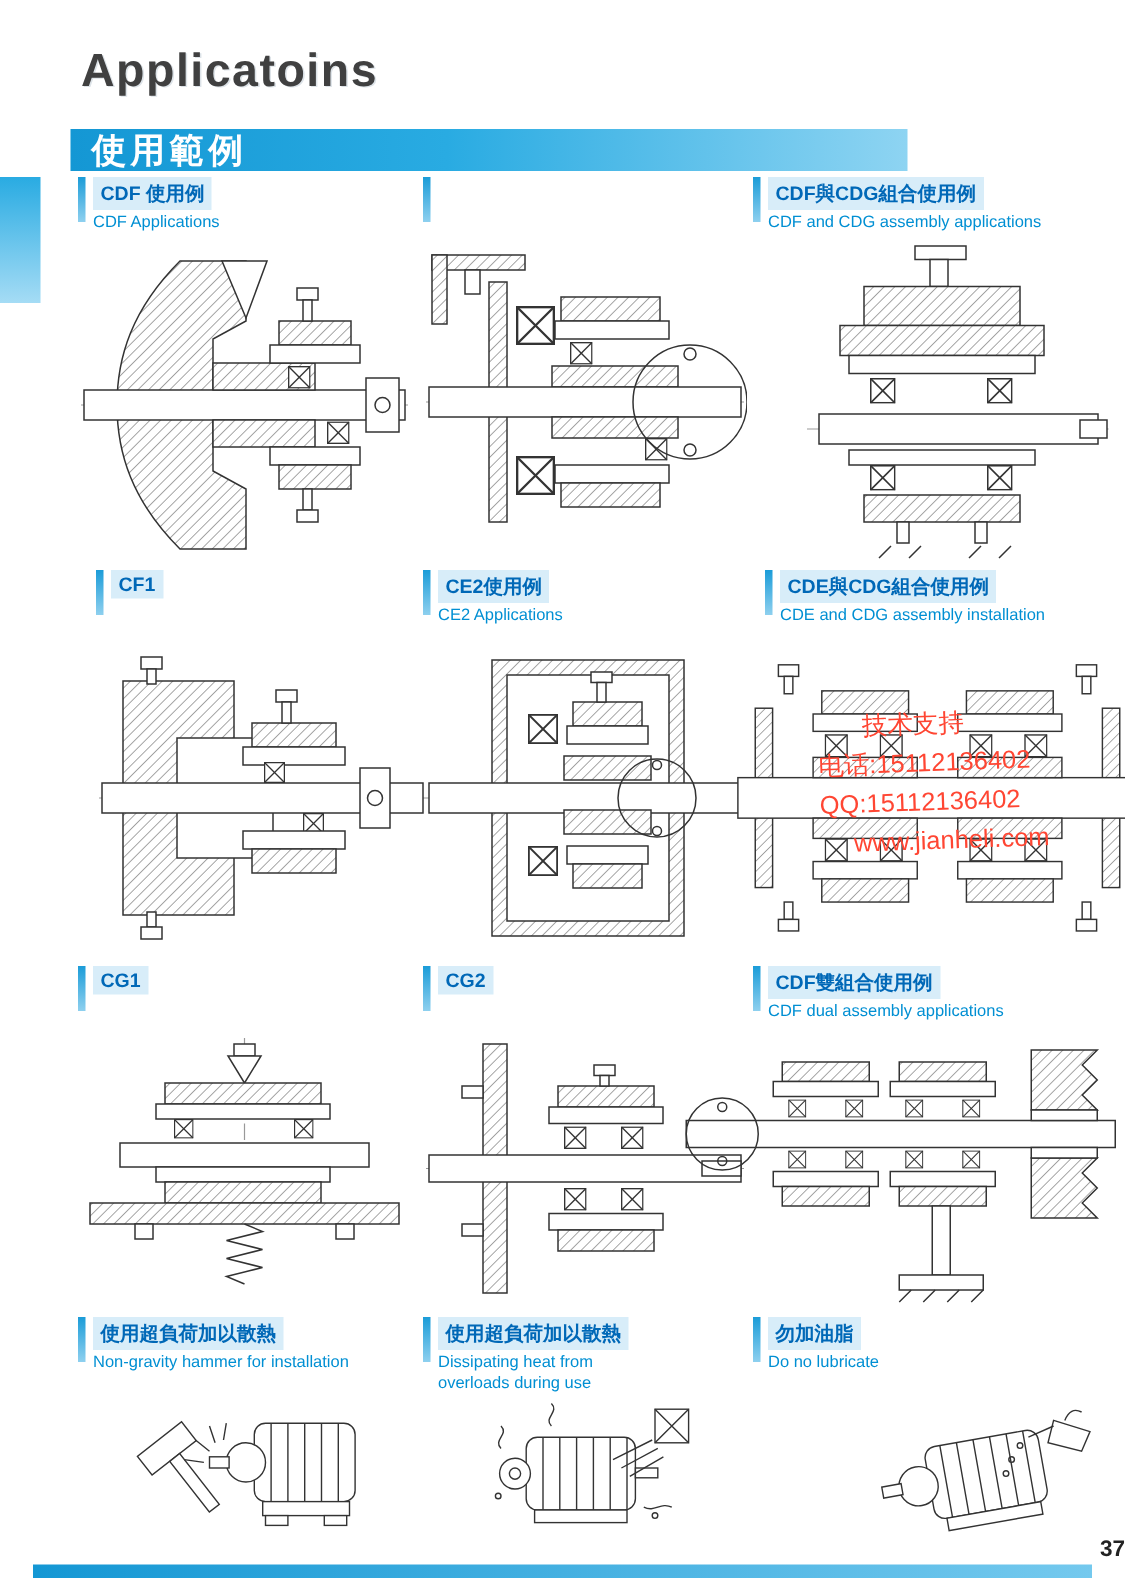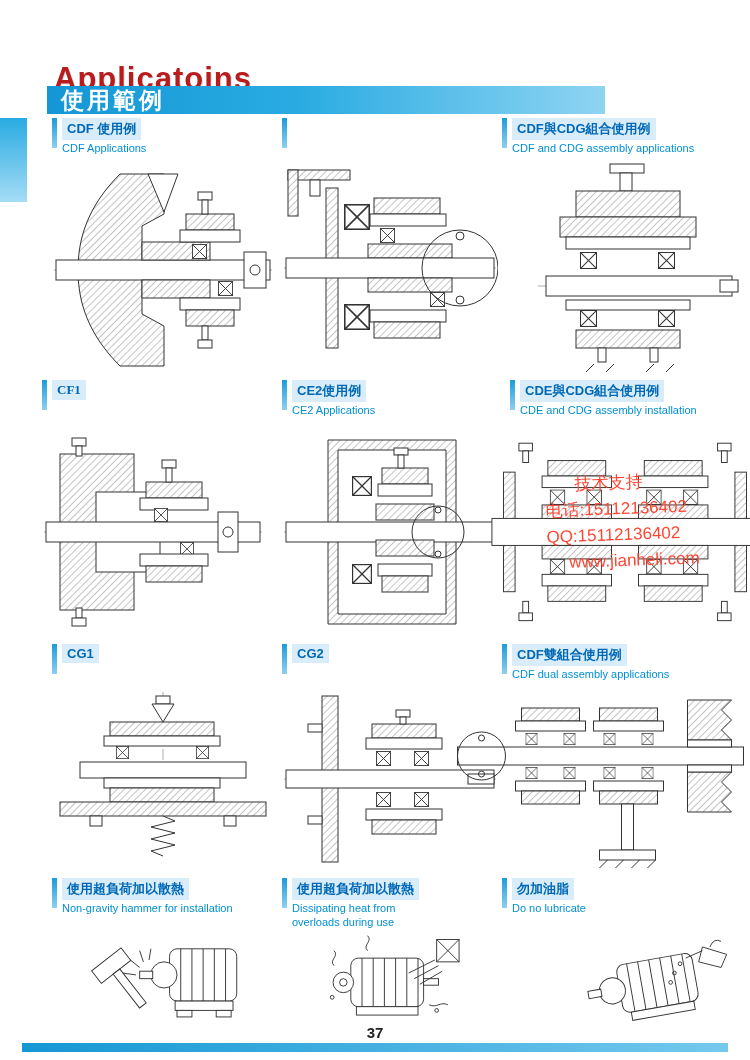--- a/index.html
+++ b/index.html
@@ -6,38 +6,38 @@
   html,body { background:#fff; }
   body {
     width:750px; height:1060px; position:relative; overflow:hidden;
     font-family:"Liberation Sans", sans-serif;
   }
   .page { position:relative; width:750px; height:1060px; background:#fff; }
 
   .main-title {
     position:absolute; left:54px; top:29px;
     font-size:31px; font-weight:bold; letter-spacing:1px;
-    color:#b91c1c; text-shadow:1px 1px 0 #dde3e8;margin-top:32px;
+    color:#404040; text-shadow:1px 1px 0 #dde3e8;
   }
   .banner {
     position:absolute; left:47px; top:86px; width:558px; height:28px;
     background:linear-gradient(90deg,#1497d4 0%, #29abe2 45%, #8ed4f2 100%);
     color:#fff; font-weight:bold; font-size:23px; letter-spacing:3px;
     line-height:28px; padding-left:14px;
   }
   .edge-tab {
     position:absolute; left:0; top:118px; width:27px; height:84px;
     background:linear-gradient(180deg,#29abe2,#a5dcf5);
   }
 
   .cell { position:absolute; }
   #c1 { left:52px;  top:118px; width:222px; height:262px; }
   #c2 { left:282px; top:118px; width:216px; height:262px; }
   #c3 { left:502px; top:118px; width:244px; height:262px; }
-  #c4 { left:42px;  top:380px; width:222px; height:264px;font-family:Liberation Serif, serif; }
+  #c4 { left:64px;  top:380px; width:222px; height:264px; }
   #c5 { left:282px; top:380px; width:216px; height:264px; }
   #c6 { left:510px; top:380px; width:244px; height:264px; }
   #c7 { left:52px;  top:644px; width:222px; height:234px; }
   #c8 { left:282px; top:644px; width:216px; height:234px; }
   #c9 { left:502px; top:644px; width:244px; height:234px; }
   #c10{ left:52px;  top:878px; width:222px; height:170px; }
   #c11{ left:282px; top:878px; width:216px; height:170px; }
   #c12{ left:502px; top:878px; width:244px; height:170px; }
 
   .cell-header { display:flex; align-items:flex-start; }
@@ -61,21 +61,21 @@
 
   .watermark {
     position:absolute; left:546px; top:470px; z-index:5;
     color:#ff4633; font-size:17px; line-height:26px;
     transform:rotate(-2deg); white-space:nowrap;
   }
   .watermark .w1 { padding-left:30px; }
   .watermark .w4 { padding-left:22px; }
 
   .page-number {
-    position:absolute; left:0; right:0; top:1024px; text-align:center;
+    position:absolute; left:0; right:0; top:1024px; text-align:right;
     font-size:15px; font-weight:bold; color:#222;
   }
   .bottom-bar {
     position:absolute; left:22px; top:1043px; width:706px; height:9px;
     background:linear-gradient(90deg,#1497d4,#74c9ee);
   }
 </style>
 </head>
 <body>
 

